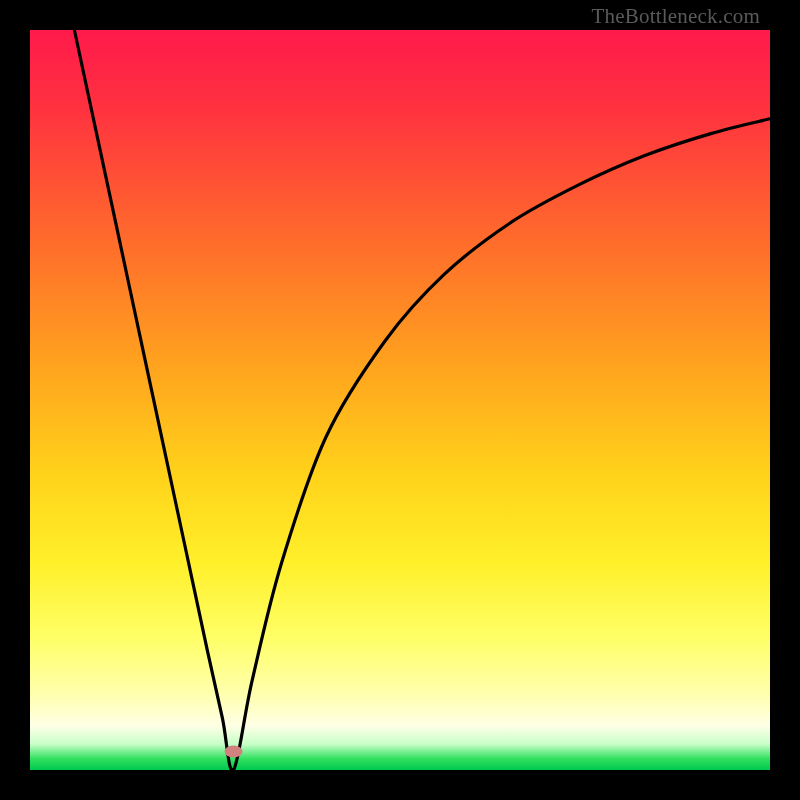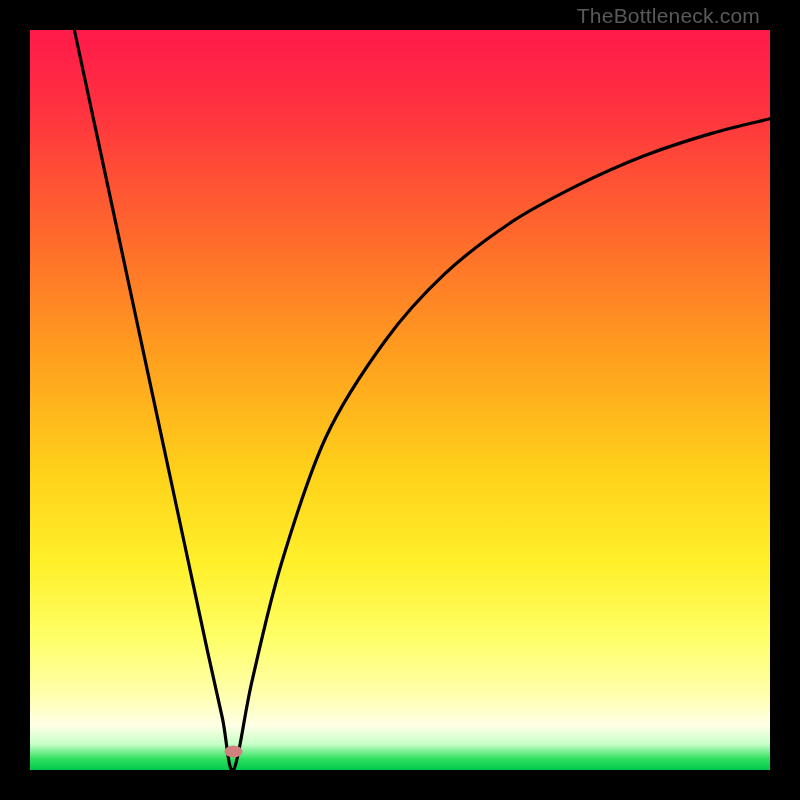--- a/index.html
+++ b/index.html
@@ -8,20 +8,21 @@
     width: 800px;
     height: 800px;
     background: #000;
     overflow: hidden;
     font-family: Arial, Helvetica, sans-serif;
   }
   .stage {
     position: relative;
     width: 770px;
     height: 800px;
+    font-family: Liberation Serif, serif;
   }
   .watermark {
     position: absolute;
     top: 4px;
     right: 10px;
     color: #5a5a5a;
     font-size: 21px;
     font-weight: 500;
     letter-spacing: 0.2px;
     z-index: 10;

